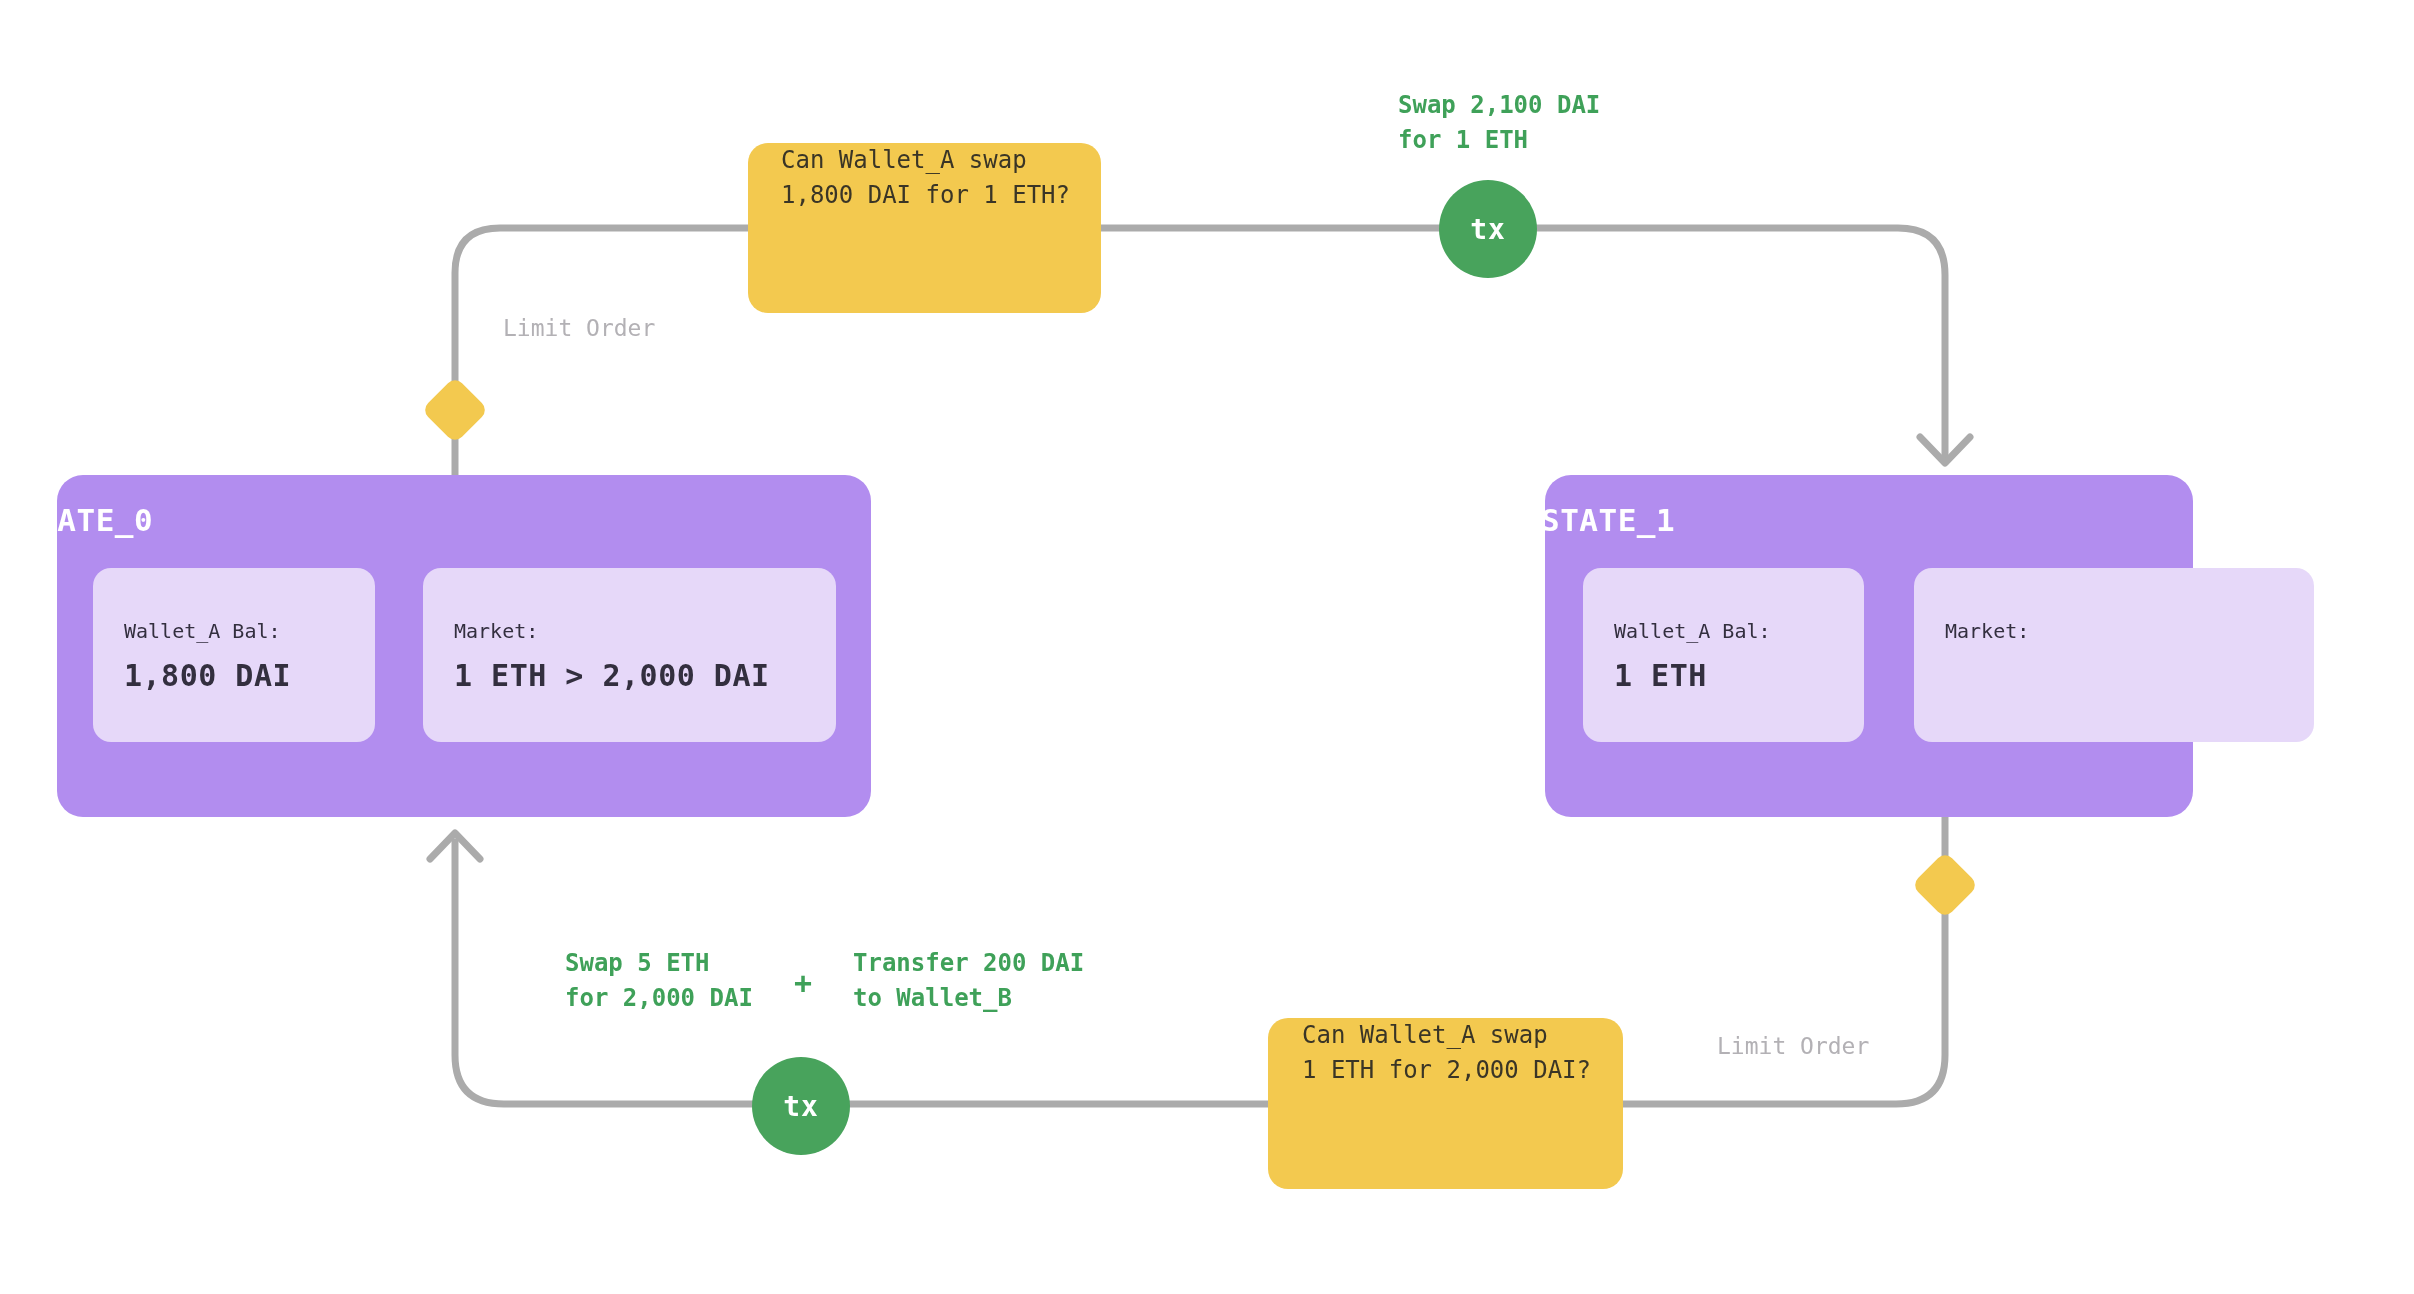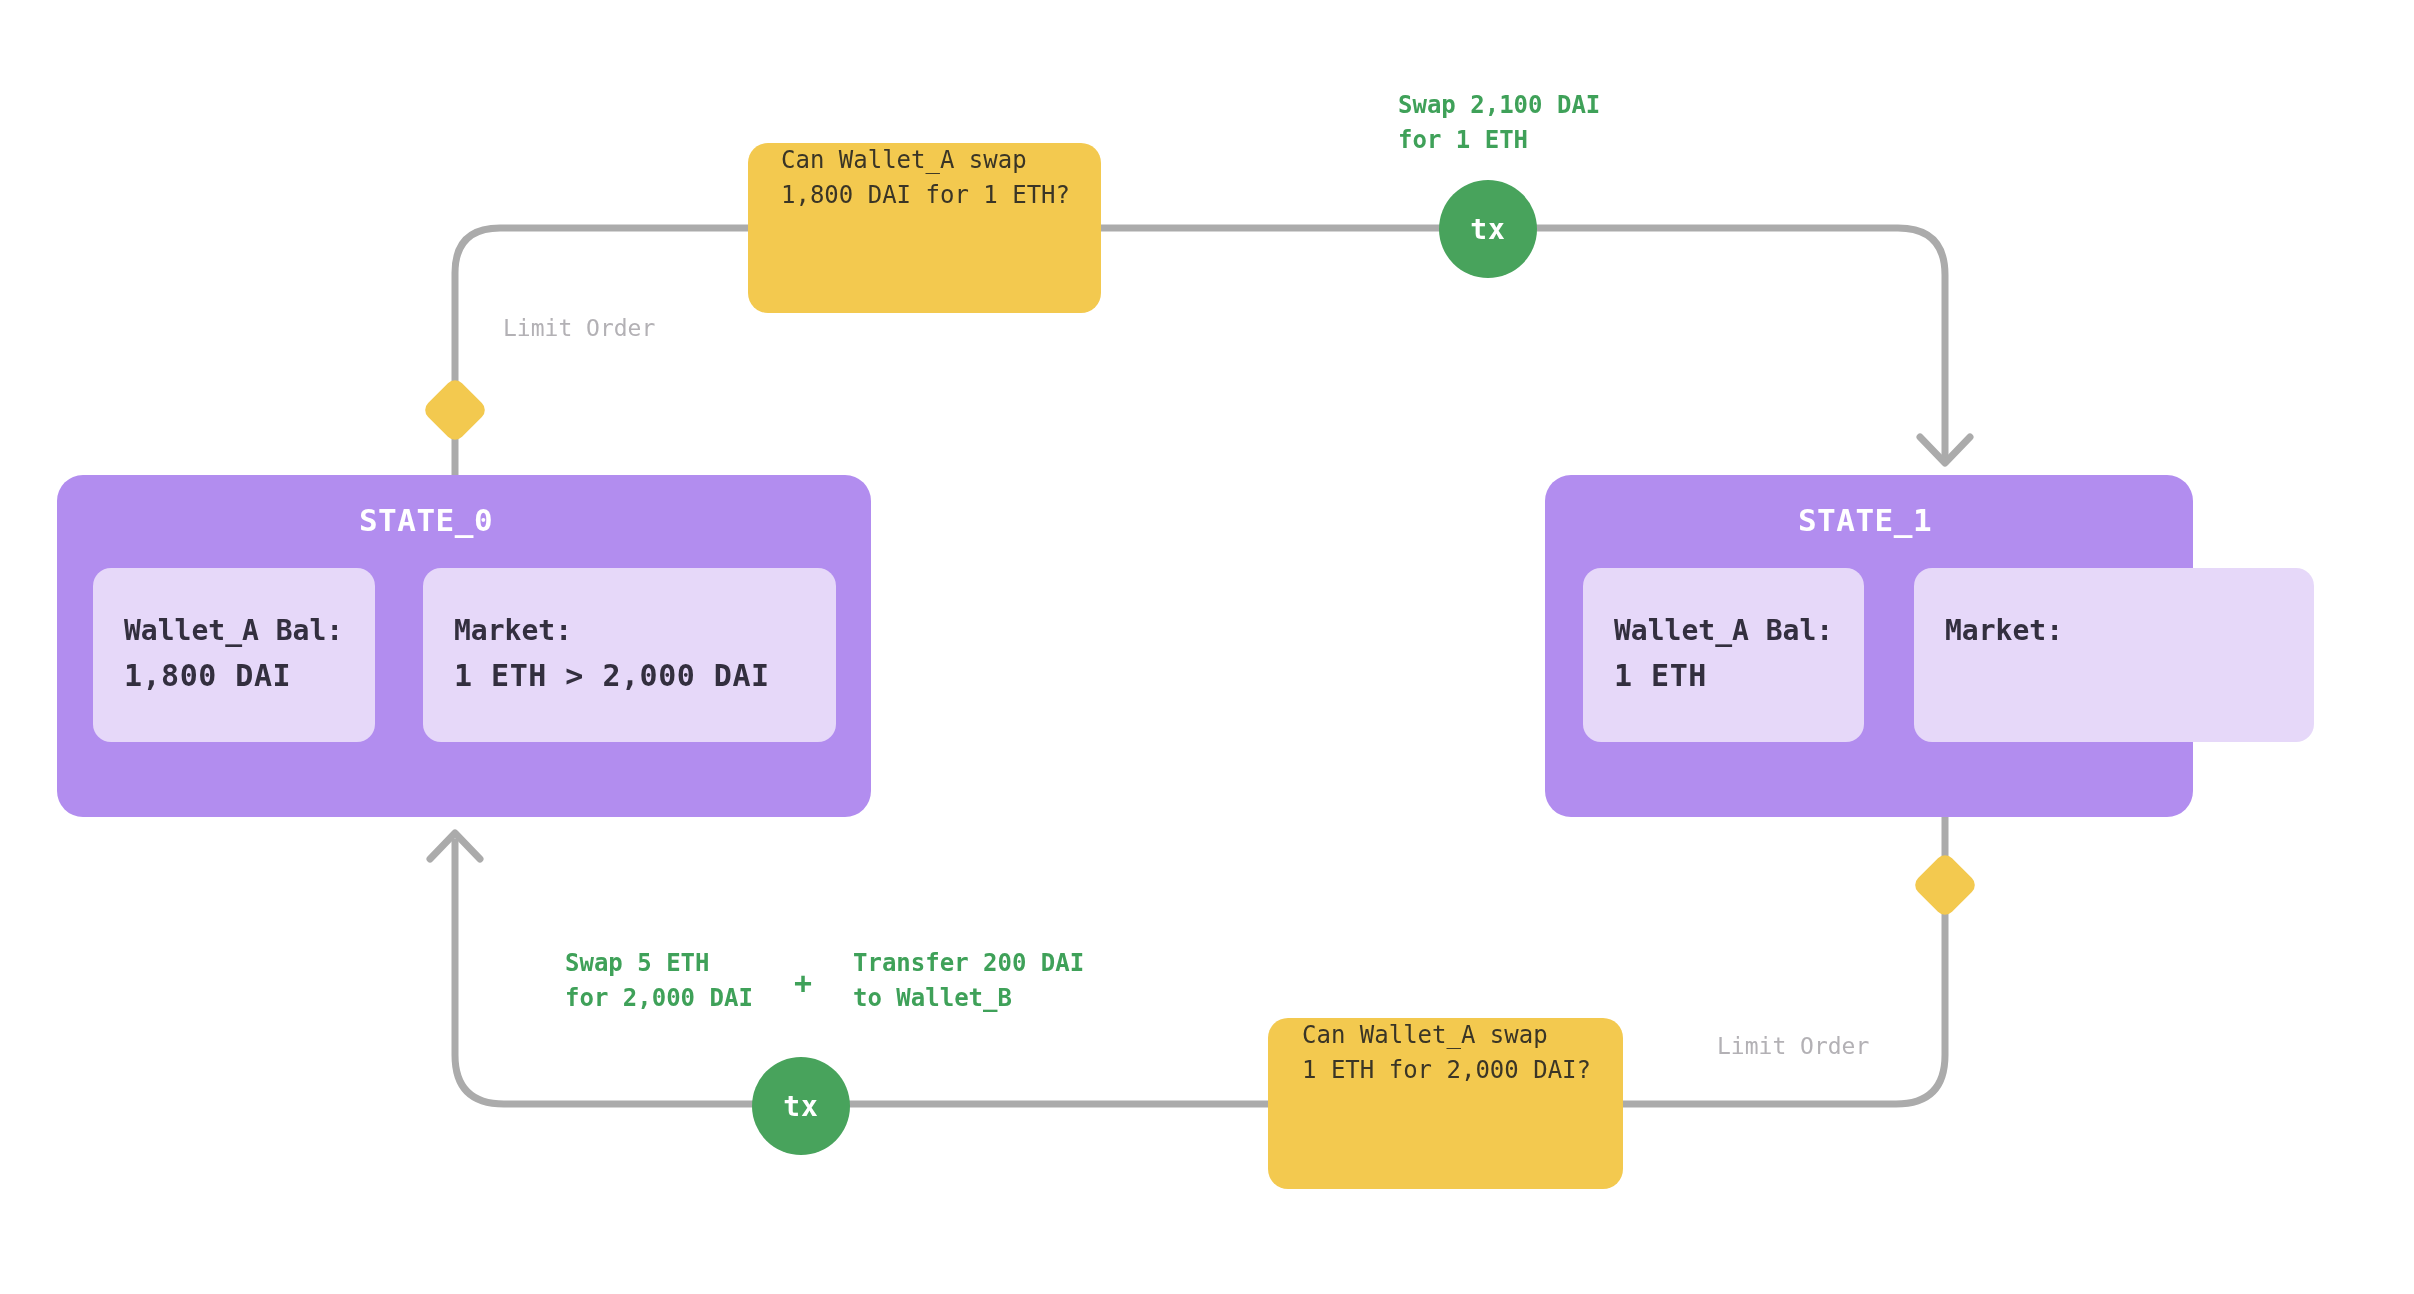--- a/index.html
+++ b/index.html
@@ -18,30 +18,30 @@
   .canvas{
     position:relative;width:2414px;height:1294px;overflow:hidden;
     background:var(--background);
     font-family:"DejaVu Sans Mono","Liberation Mono",monospace;
   }
   .wires{position:absolute;left:0;top:0;width:2414px;height:1294px;}
   .wire{fill:none;stroke:var(--line-gray);stroke-width:7;stroke-linecap:round;stroke-linejoin:round;}
 
   .state{position:absolute;background:var(--state-purple);border-radius:26px;}
   .state-title{
-    position:absolute;top:27px;left:0;width:100%;text-align:center;
+    position:absolute;top:27px;left:0;width:100%;text-align:left;
     color:#ffffff;font-size:31px;font-weight:bold;letter-spacing:0.5px;
   }
   .state-title.shift-a{transform:translateX(-38px);}
   .state-title.shift-b{transform:translateX(-4px);}
   .card{
     position:absolute;top:93px;height:174px;background:var(--card-purple);
     border-radius:18px;box-sizing:border-box;padding:48px 0 0 31px;color:var(--dark-text);
   }
-  .card-label{font-size:28px;line-height:30px;font-weight:bold;}
+  .card-label{font-size:20px;line-height:30px;}
   .card-value{font-size:30px;line-height:36px;font-weight:bold;margin-top:12px;letter-spacing:0.5px;}
 
   .qbox{
     position:absolute;background:var(--question-yellow);border-radius:20px;
     display:flex;flex-direction:column;justify-content:flex-start;box-sizing:border-box;
     color:var(--yellow-text);font-size:24px;line-height:35px;
   }
   .qbox span{display:block;}
 
   .tx-badge{

